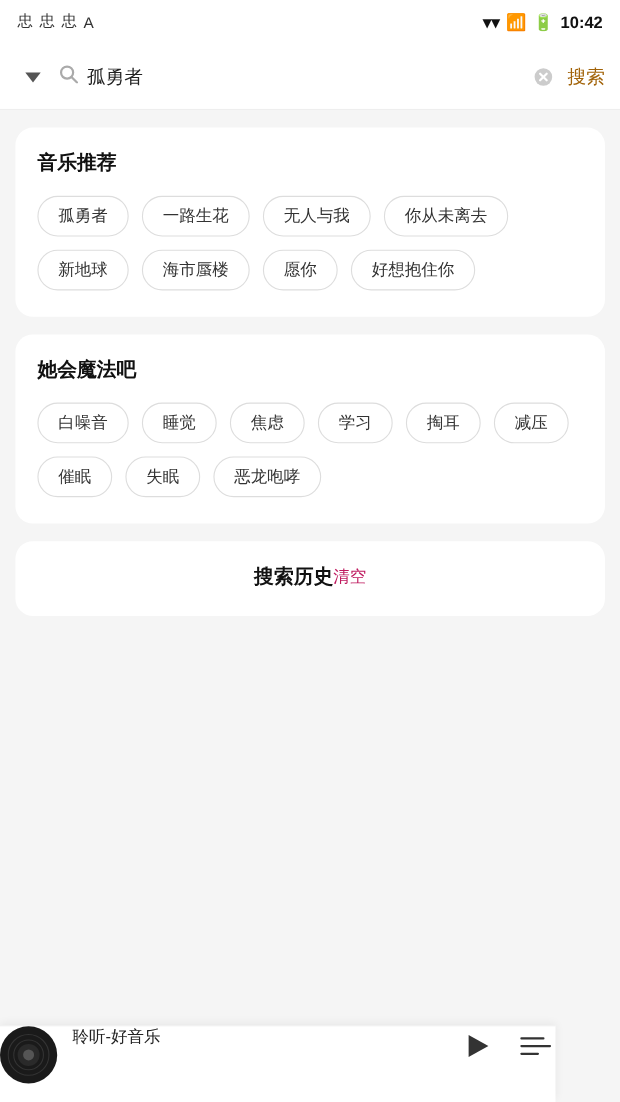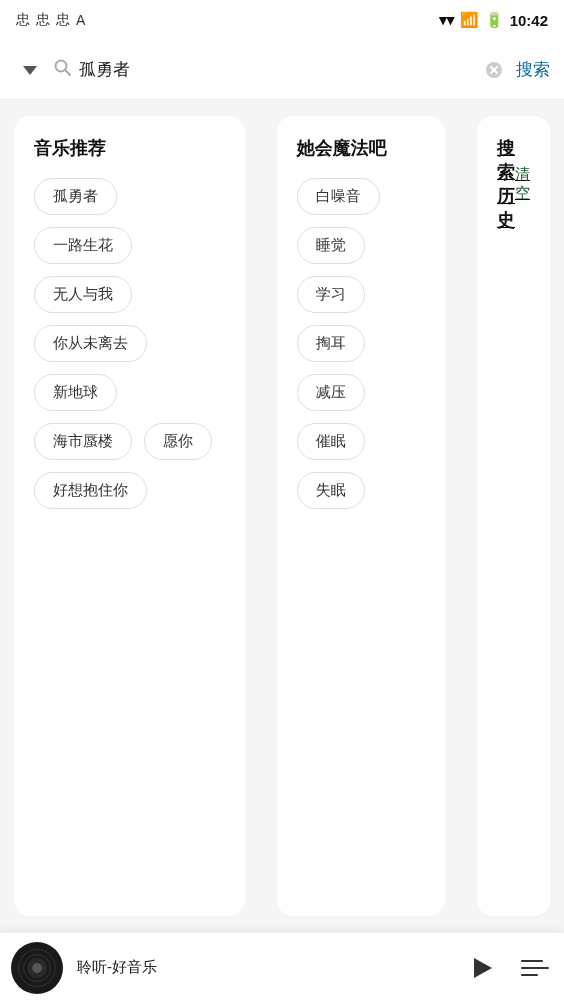--- a/index.html
+++ b/index.html
@@ -80,34 +80,34 @@
       height: 28px;
       display: flex;
       align-items: center;
       justify-content: center;
       cursor: pointer;
       color: #aaa;
       font-size: 18px;
     }
     .search-btn {
       font-size: 17px;
-      color: #0369a1;
+      color: #a16207;
       font-weight: 500;
       cursor: pointer;
       white-space: nowrap;
     }
 
     
     .main-content {
       height: calc(1002px - 40px - 60px - 70px);
       overflow-y: auto;
       padding: 16px 14px;
       display: flex;
-      flex-direction: row;
-      gap: 32px;
+      flex-direction: column;
+      gap: 16px;
     }
 
     
     .section-card {
       background: #fff;
       border-radius: 16px;
       padding: 20px 20px 24px 20px;
     }
     .section-title {
       font-size: 18px;
@@ -132,47 +132,46 @@
     }
 
     
     .history-section {
       background: #fff;
       border-radius: 16px;
       padding: 20px 20px 10px 20px;
     }
     .history-header {
       display: flex;
-      justify-content: space-between;
+      justify-content: center;
       align-items: center;
       margin-bottom: 14px;
-      text-decoration: underline;
     }
     .history-title {
       font-size: 18px;
       font-weight: 700;
       color: #111;
     }
     .clear-btn-text {
       font-size: 15px;
-      color: #14532d;
+      color: #be185d;
       cursor: pointer;
     }
 
     
     .bottom-player {
       position: absolute;
       bottom: 0;
       left: 0;
-      width: 564px;
+      width: 505px;
       height: 70px;
       background: #fff;
       display: flex;
-      align-items: center;
-      padding: 0 11px;
+      align-items: flex-start;
+      padding: 0 0;
       gap: 14px;
       border-top: 1px solid #eee;
       box-shadow: 0 -2px 8px rgba(0,0,0,0.06);
     }
     .vinyl-record {
       width: 52px;
       height: 52px;
       border-radius: 50%;
       background: #1a1a1a;
       display: flex;
@@ -307,25 +306,27 @@
       <span class="tag">愿你</span>
       <span class="tag">好想抱住你</span>
     </div>
   </div>
 
   <div class="section-card">
     <div class="section-title">她会魔法吧</div>
     <div class="tags-wrap">
       <span class="tag">白噪音</span>
       <span class="tag">睡觉</span>
+      <span class="tag">焦虑</span>
       <span class="tag">学习</span>
       <span class="tag">掏耳</span>
       <span class="tag">减压</span>
       <span class="tag">催眠</span>
       <span class="tag">失眠</span>
+      <span class="tag">恶龙咆哮</span>
     </div>
   </div>
 
   <div class="history-section">
     <div class="history-header">
       <div class="history-title">搜索历史</div>
       <div class="clear-btn-text">清空</div>
     </div>
   </div>
 

